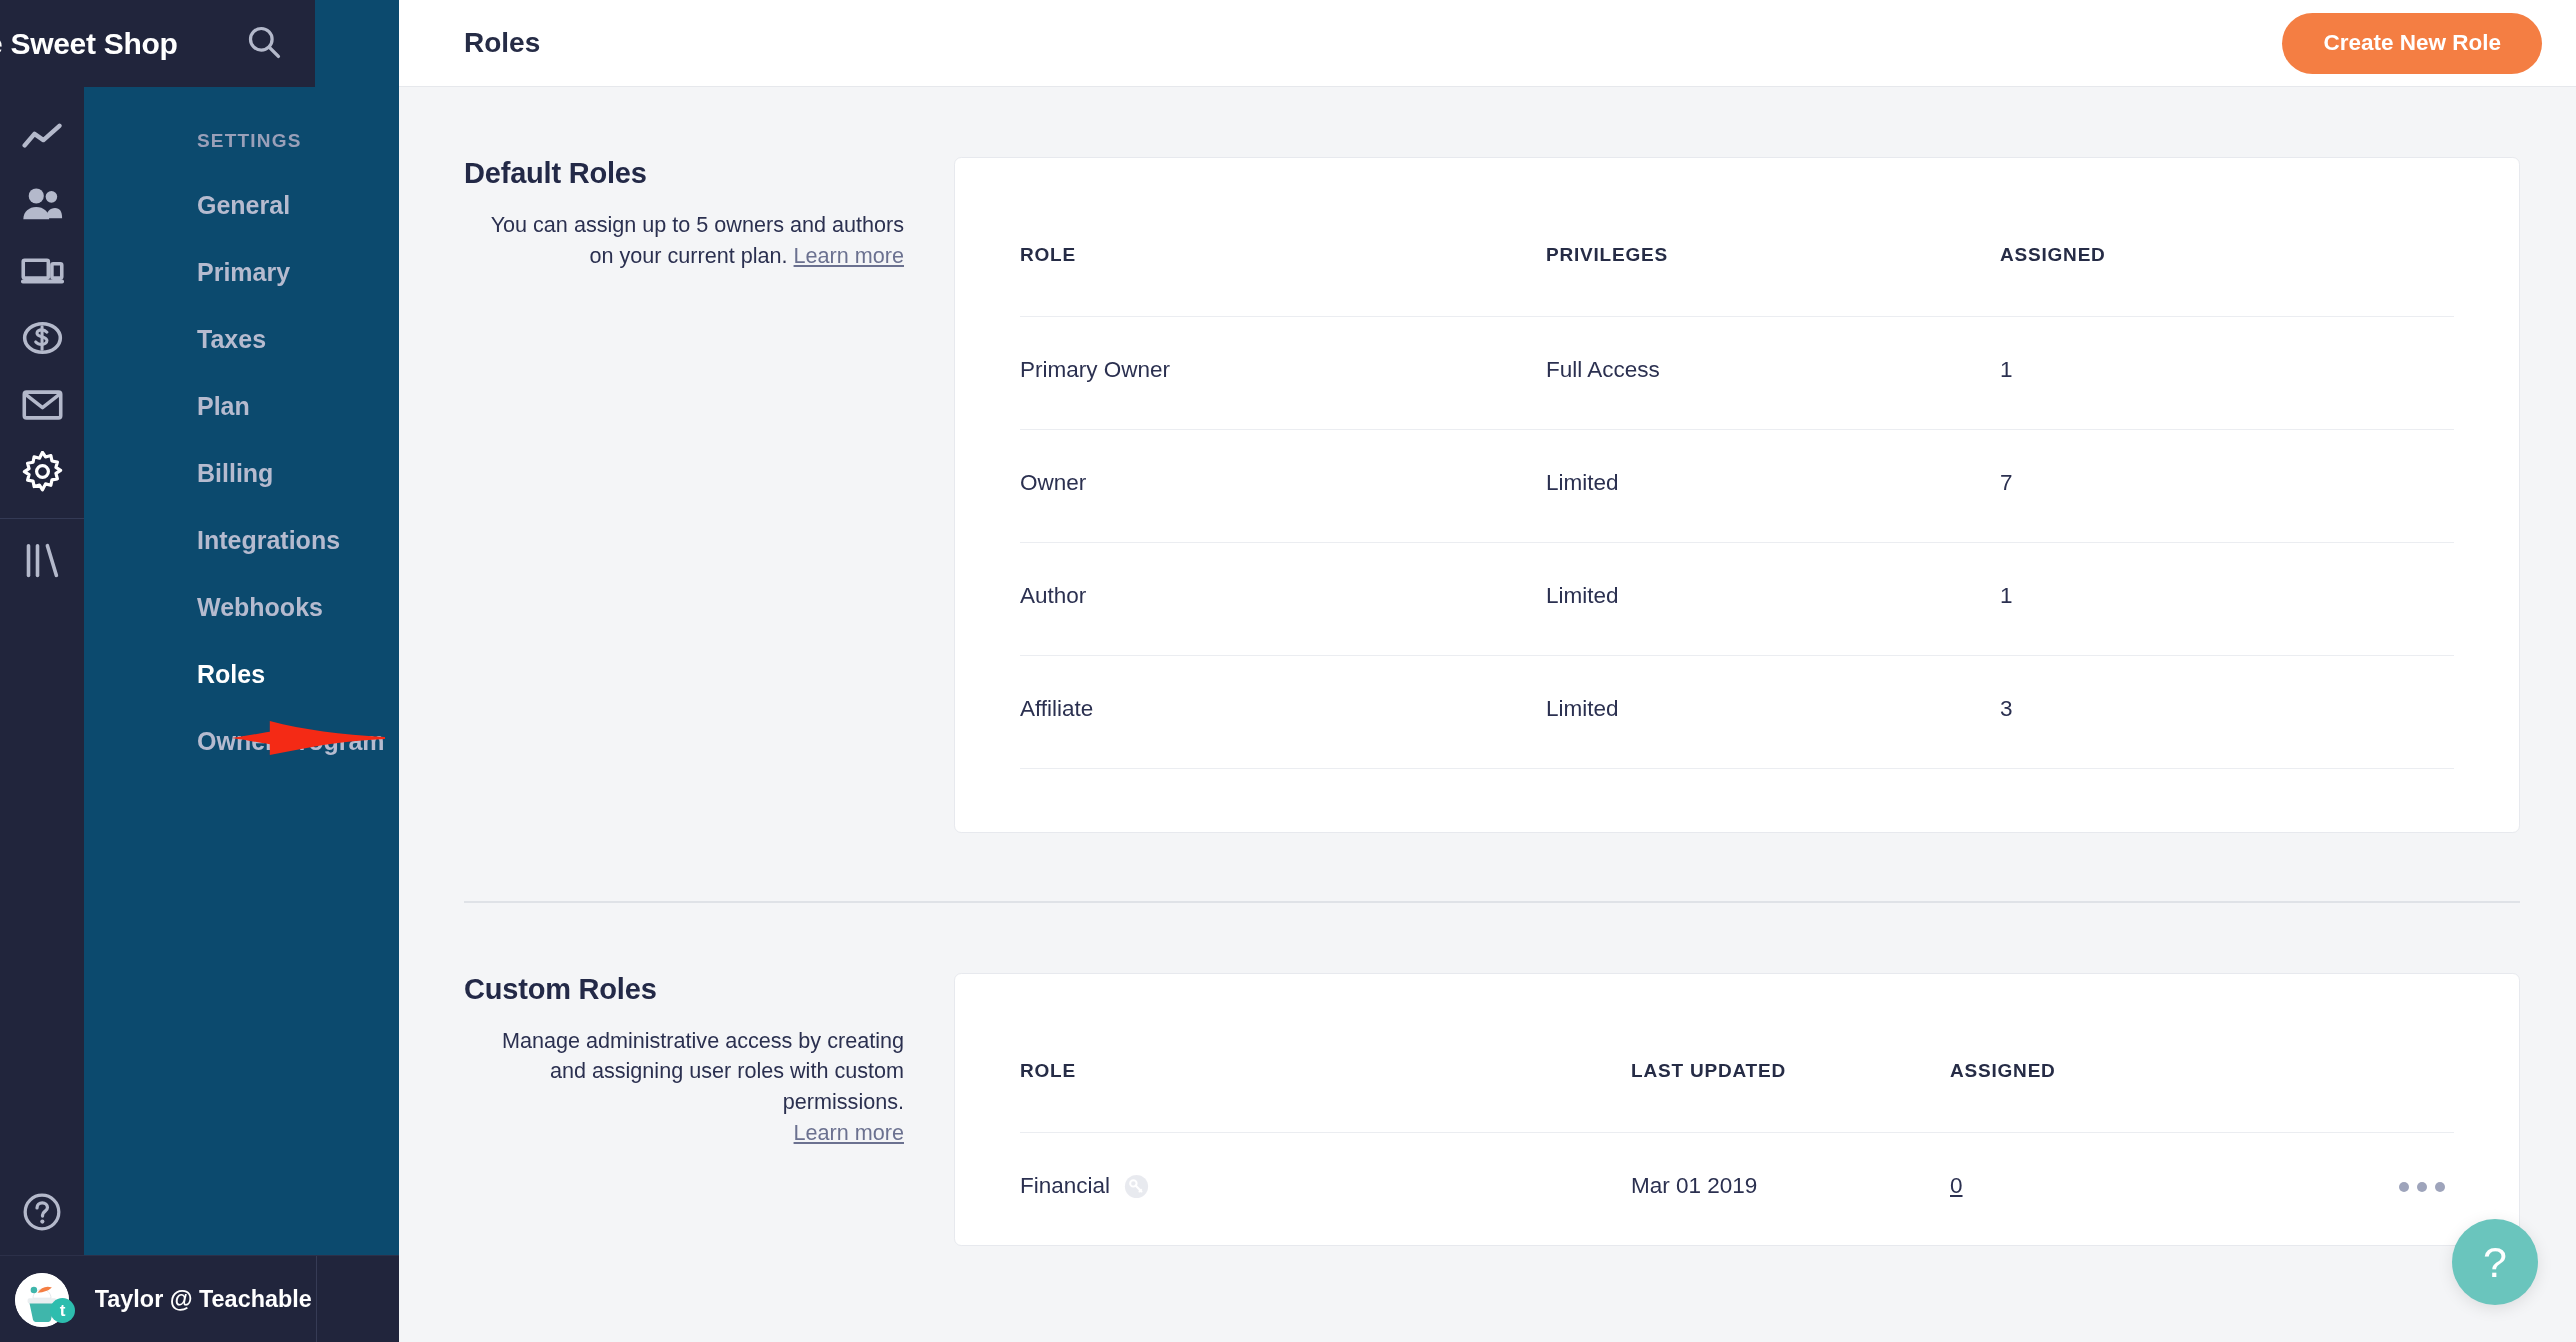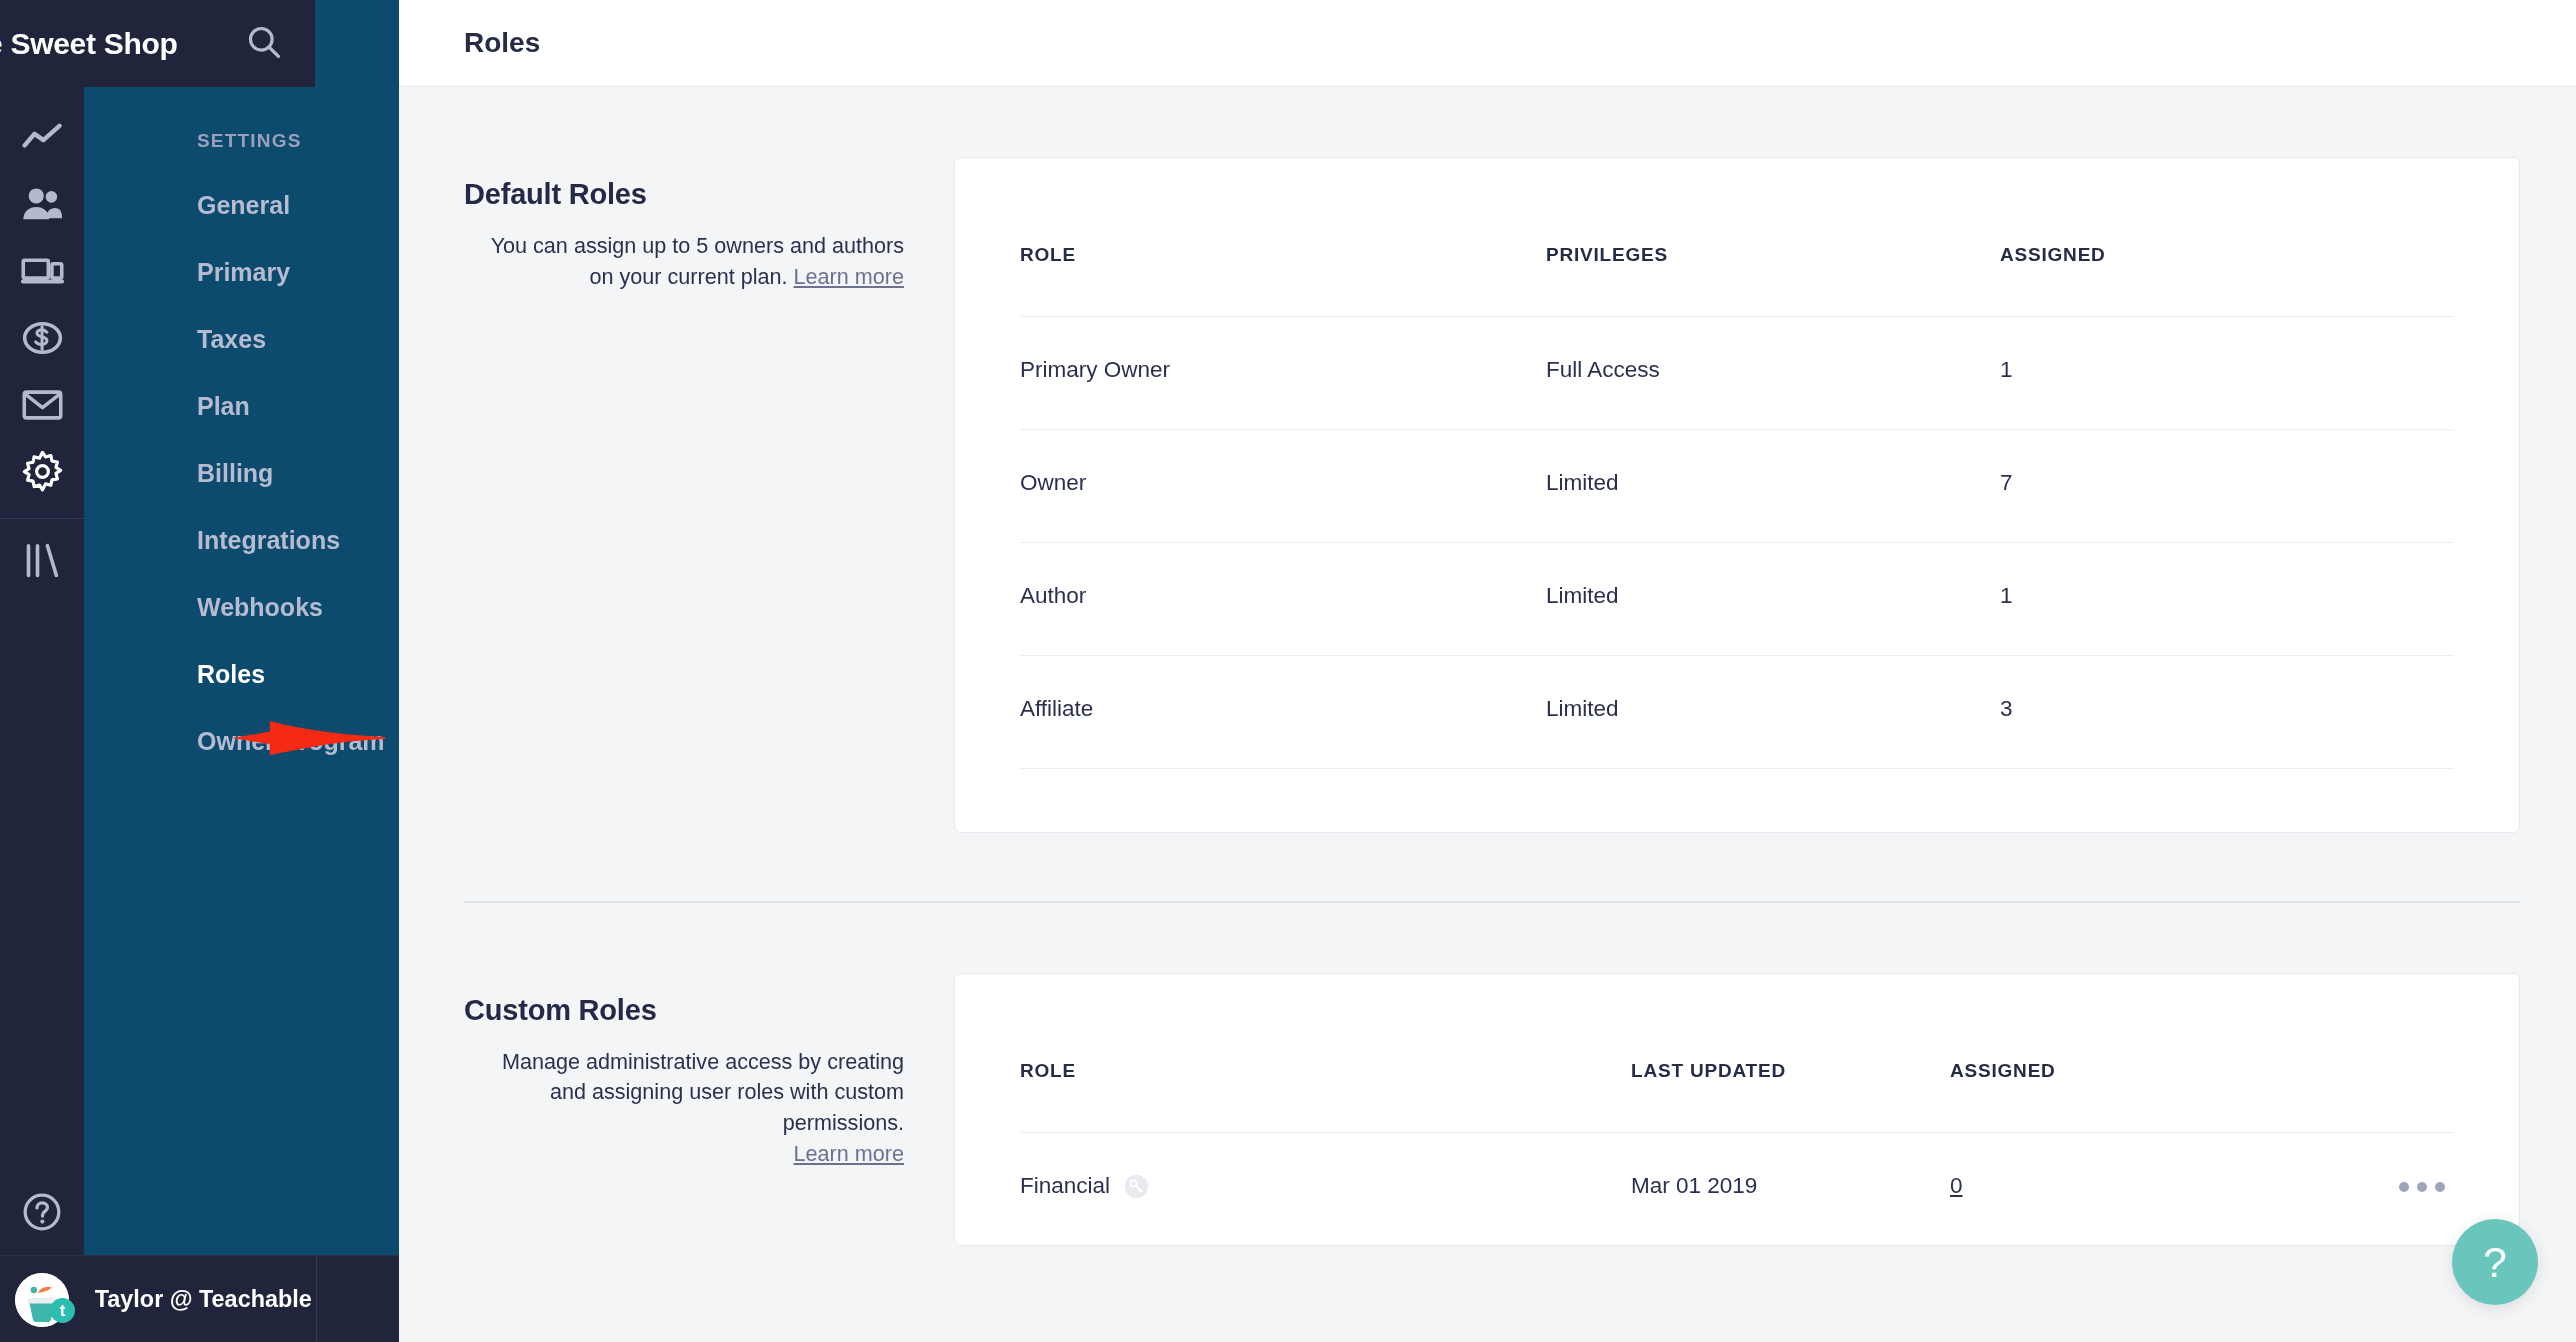--- a/index.html
+++ b/index.html
@@ -115,21 +115,21 @@
     font-size: 22.5px; font-weight: 700;
     border: none; border-radius: 898px;
     padding: 0 41px; height: 61px; cursor: pointer;
     font-family: "Liberation Sans", sans-serif;
     white-space: nowrap;
   }
 
   .content { flex: 1 1 auto; overflow: hidden; padding: 0 56px 0 65px; }
 
   .section { display: flex; padding-top: 70px; }
-  .section-side { width: 490px; flex: 0 0 490px; padding-right: 50px; margin-top: 21px; }
+  .section-side { width: 490px; flex: 0 0 490px; padding-right: 50px; }
   .section-title { font-size: 29px; font-weight: 700; color: #232947; margin-bottom: 20px; letter-spacing: -0.2px; }
   .section-desc { font-size: 21.6px; line-height: 1.42; color: #2b3050; text-align: right; }
   .linklike { color: #6b7190; text-decoration: underline; cursor: pointer; }
 
   .card {
     flex: 1 1 auto; background: #ffffff;
     border: 0.9px solid #e7e9ee; border-radius: 7.2px;
     padding: 0 65px;
   }
   table.roles { width: 100%; border-collapse: collapse; }
@@ -329,20 +329,21 @@
     <div class="kebab-cell">
       <span>
         <span class="kebab-dot"></span><span class="kebab-dot"></span><span class="kebab-dot"></span>
       </span>
     </div>
   </div>
 
   <main class="main">
     <header class="topbar">
       <h1 class="page-title">Roles</h1>
+      <button class="btn-primary">Create New Role</button>
     </header>
 
     <div class="content">
 
       <section class="section">
         <div class="section-side">
           <h2 class="section-title">Default Roles</h2>
           <p class="section-desc"><span>You can assign up to 5 owners and authors on your current plan.</span> <span class="linklike">Learn more</span></p>
         </div>
         <div class="card default-card">

